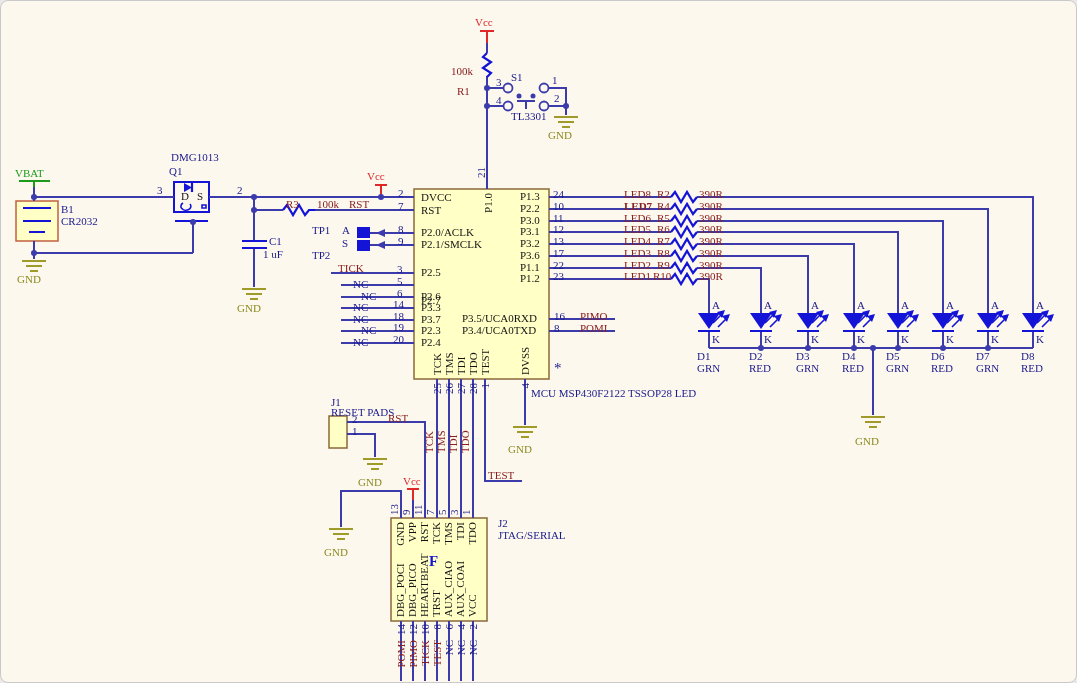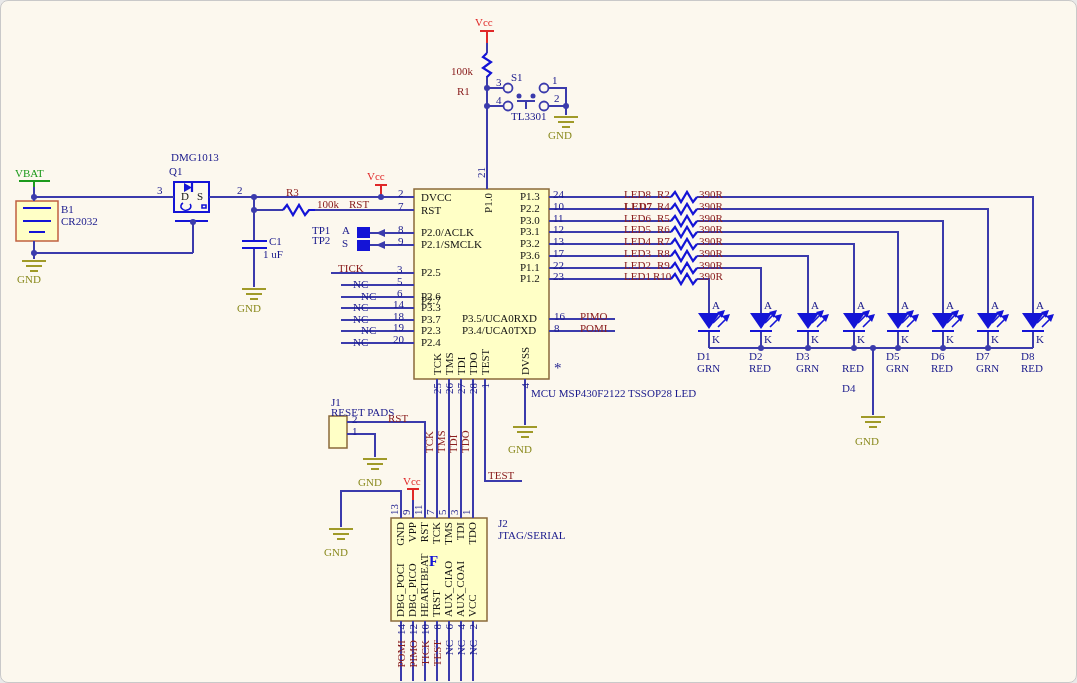--- a/index.html
+++ b/index.html
@@ -131,30 +131,30 @@
     <span class="lb gn" style="left: 14px; top: 166px;">VBAT</span>
     <span class="lb nv" style="left: 60px; top: 202px;">B1</span>
     <span class="lb nv" style="left: 60px; top: 214px;">CR2032</span>
     <span class="lb ol" style="left: 16px; top: 272px;">GND</span>
     <span class="lb nv" style="left: 170px; top: 150px;">DMG1013</span>
     <span class="lb nv" style="left: 168px; top: 164px;">Q1</span>
     <span class="lb nv" style="left: 156px; top: 183px;">3</span>
     <span class="lb nv" style="left: 236px; top: 183px;">2</span>
     <span class="lb bk" style="left: 180px; top: 189px;">D</span>
     <span class="lb bk" style="left: 196px; top: 189px;">S</span>
-    <span class="lb dr" style="left: 285px; top: 185px; font-family: Liberation Serif, serif;">R3</span>
+    <span class="lb dr" style="left: 285px; top: 197px; font-family: Liberation Serif, serif;">R3</span>
     <span class="lb dr" style="left: 316px; top: 197px;">100k</span>
     <span class="lb dr" style="left: 348px; top: 197px;">RST</span>
     <span class="lb rd" style="left: 366px; top: 169px;">Vcc</span>
     <span class="lb nv" style="left: 268px; top: 234px;">C1</span>
     <span class="lb nv" style="left: 262px; top: 247px;">1 uF</span>
     <span class="lb ol" style="left: 236px; top: 301px;">GND</span>
     <span class="lb nv" style="left: 311px; top: 223px;">TP1</span>
     <span class="lb nv" style="left: 341px; top: 223px;">A</span>
-    <span class="lb nv" style="left: 311px; top: 233px; font-family: Liberation Serif, serif;">TP2</span>
+    <span class="lb nv" style="left: 311px; top: 248px; font-family: Liberation Serif, serif;">TP2</span>
     <span class="lb nv" style="left: 341px; top: 236px;">S</span>
     <span class="lb nv" style="left: 397px; top: 186px;">2</span>
     <span class="lb nv" style="left: 397px; top: 199px;">7</span>
     <span class="lb nv" style="left: 397px; top: 222px;">8</span>
     <span class="lb nv" style="left: 397px; top: 234px;">9</span>
     <span class="lb dr" style="left: 337px; top: 261px;">TICK</span>
     <span class="lb nv" style="left: 396px; top: 262px;">3</span>
     <span class="lb nv" style="left: 352px; top: 277px;">NC</span>
     <span class="lb nv" style="left: 396px; top: 274px;">5</span>
     <span class="lb nv" style="left: 360px; top: 289px;">NC</span>
@@ -261,21 +261,21 @@
     <span class="lb nv" style="left: 900px; top: 332px;">K</span>
     <span class="lb nv" style="left: 945px; top: 332px;">K</span>
     <span class="lb nv" style="left: 990px; top: 332px;">K</span>
     <span class="lb nv" style="left: 1035px; top: 332px;">K</span>
     <span class="lb nv" style="left: 696px; top: 349px;">D1</span>
     <span class="lb nv" style="left: 696px; top: 361px;">GRN</span>
     <span class="lb nv" style="left: 748px; top: 349px;">D2</span>
     <span class="lb nv" style="left: 748px; top: 361px;">RED</span>
     <span class="lb nv" style="left: 795px; top: 349px;">D3</span>
     <span class="lb nv" style="left: 795px; top: 361px;">GRN</span>
-    <span class="lb nv" style="left: 841px; top: 349px; margin-top: 32px;">D4</span>
+    <span class="lb nv" style="left: 841px; top: 349px;">D4</span>
     <span class="lb nv" style="left: 841px; top: 361px;">RED</span>
     <span class="lb nv" style="left: 885px; top: 349px;">D5</span>
     <span class="lb nv" style="left: 885px; top: 361px;">GRN</span>
     <span class="lb nv" style="left: 930px; top: 349px;">D6</span>
     <span class="lb nv" style="left: 930px; top: 361px;">RED</span>
     <span class="lb nv" style="left: 975px; top: 349px;">D7</span>
     <span class="lb nv" style="left: 975px; top: 361px;">GRN</span>
     <span class="lb nv" style="left: 1020px; top: 349px;">D8</span>
     <span class="lb nv" style="left: 1020px; top: 361px;">RED</span>
     <span class="lb ol" style="left: 854px; top: 434px;">GND</span>

